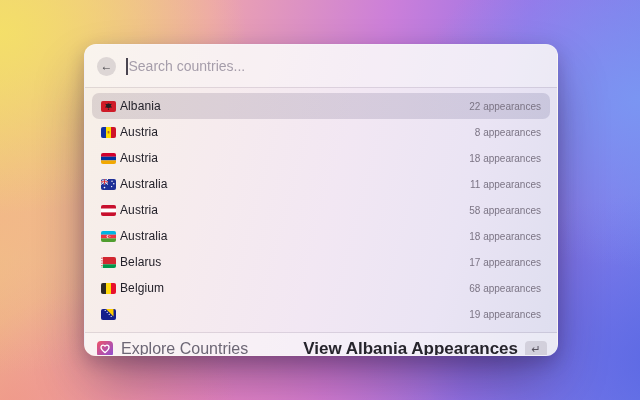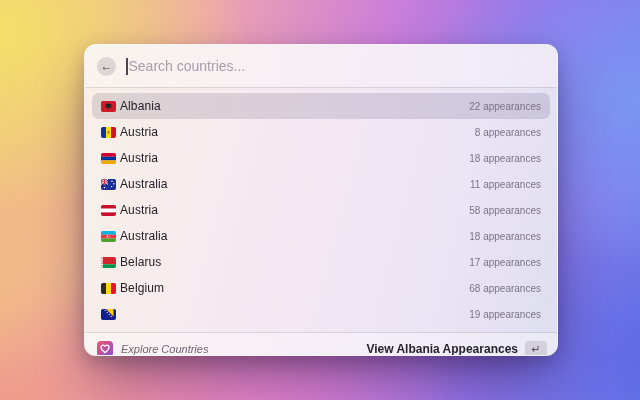--- a/index.html
+++ b/index.html
@@ -71,23 +71,23 @@
   .row .meta { margin-left:auto; font-size:10px; color:#7b7484; }
   
   .footer {
     height:32px; flex:0 0 32px;
     display:flex; align-items:center;
     padding:0 10px 0 12px;
     background:rgba(255,255,255,0.34);
   }
   .footer-left { display:flex; align-items:center; gap:8px; }
   .app-icon { width:16px; height:16px; display:inline-flex; }
-  .footer-label { font-size:11px; color:#6d6775;font-style:italic; }
+  .footer-label { font-size:16px; color:#6d6775; }
   .footer-right { margin-left:auto; display:flex; align-items:center; gap:7px; cursor:pointer; }
-  .action-label { font-size:12px; font-weight:bold; color:#26242c; }
+  .action-label { font-size:17px; font-weight:bold; color:#26242c; }
   .key-badge {
     min-width:22px; height:17px; border-radius:4px;
     background:rgba(90,75,95,0.16);
     color:#57525e; font-size:11px;
     display:flex; align-items:center; justify-content:center;
     padding:0 4px;
   }
 </style>
 </head>
 <body>

